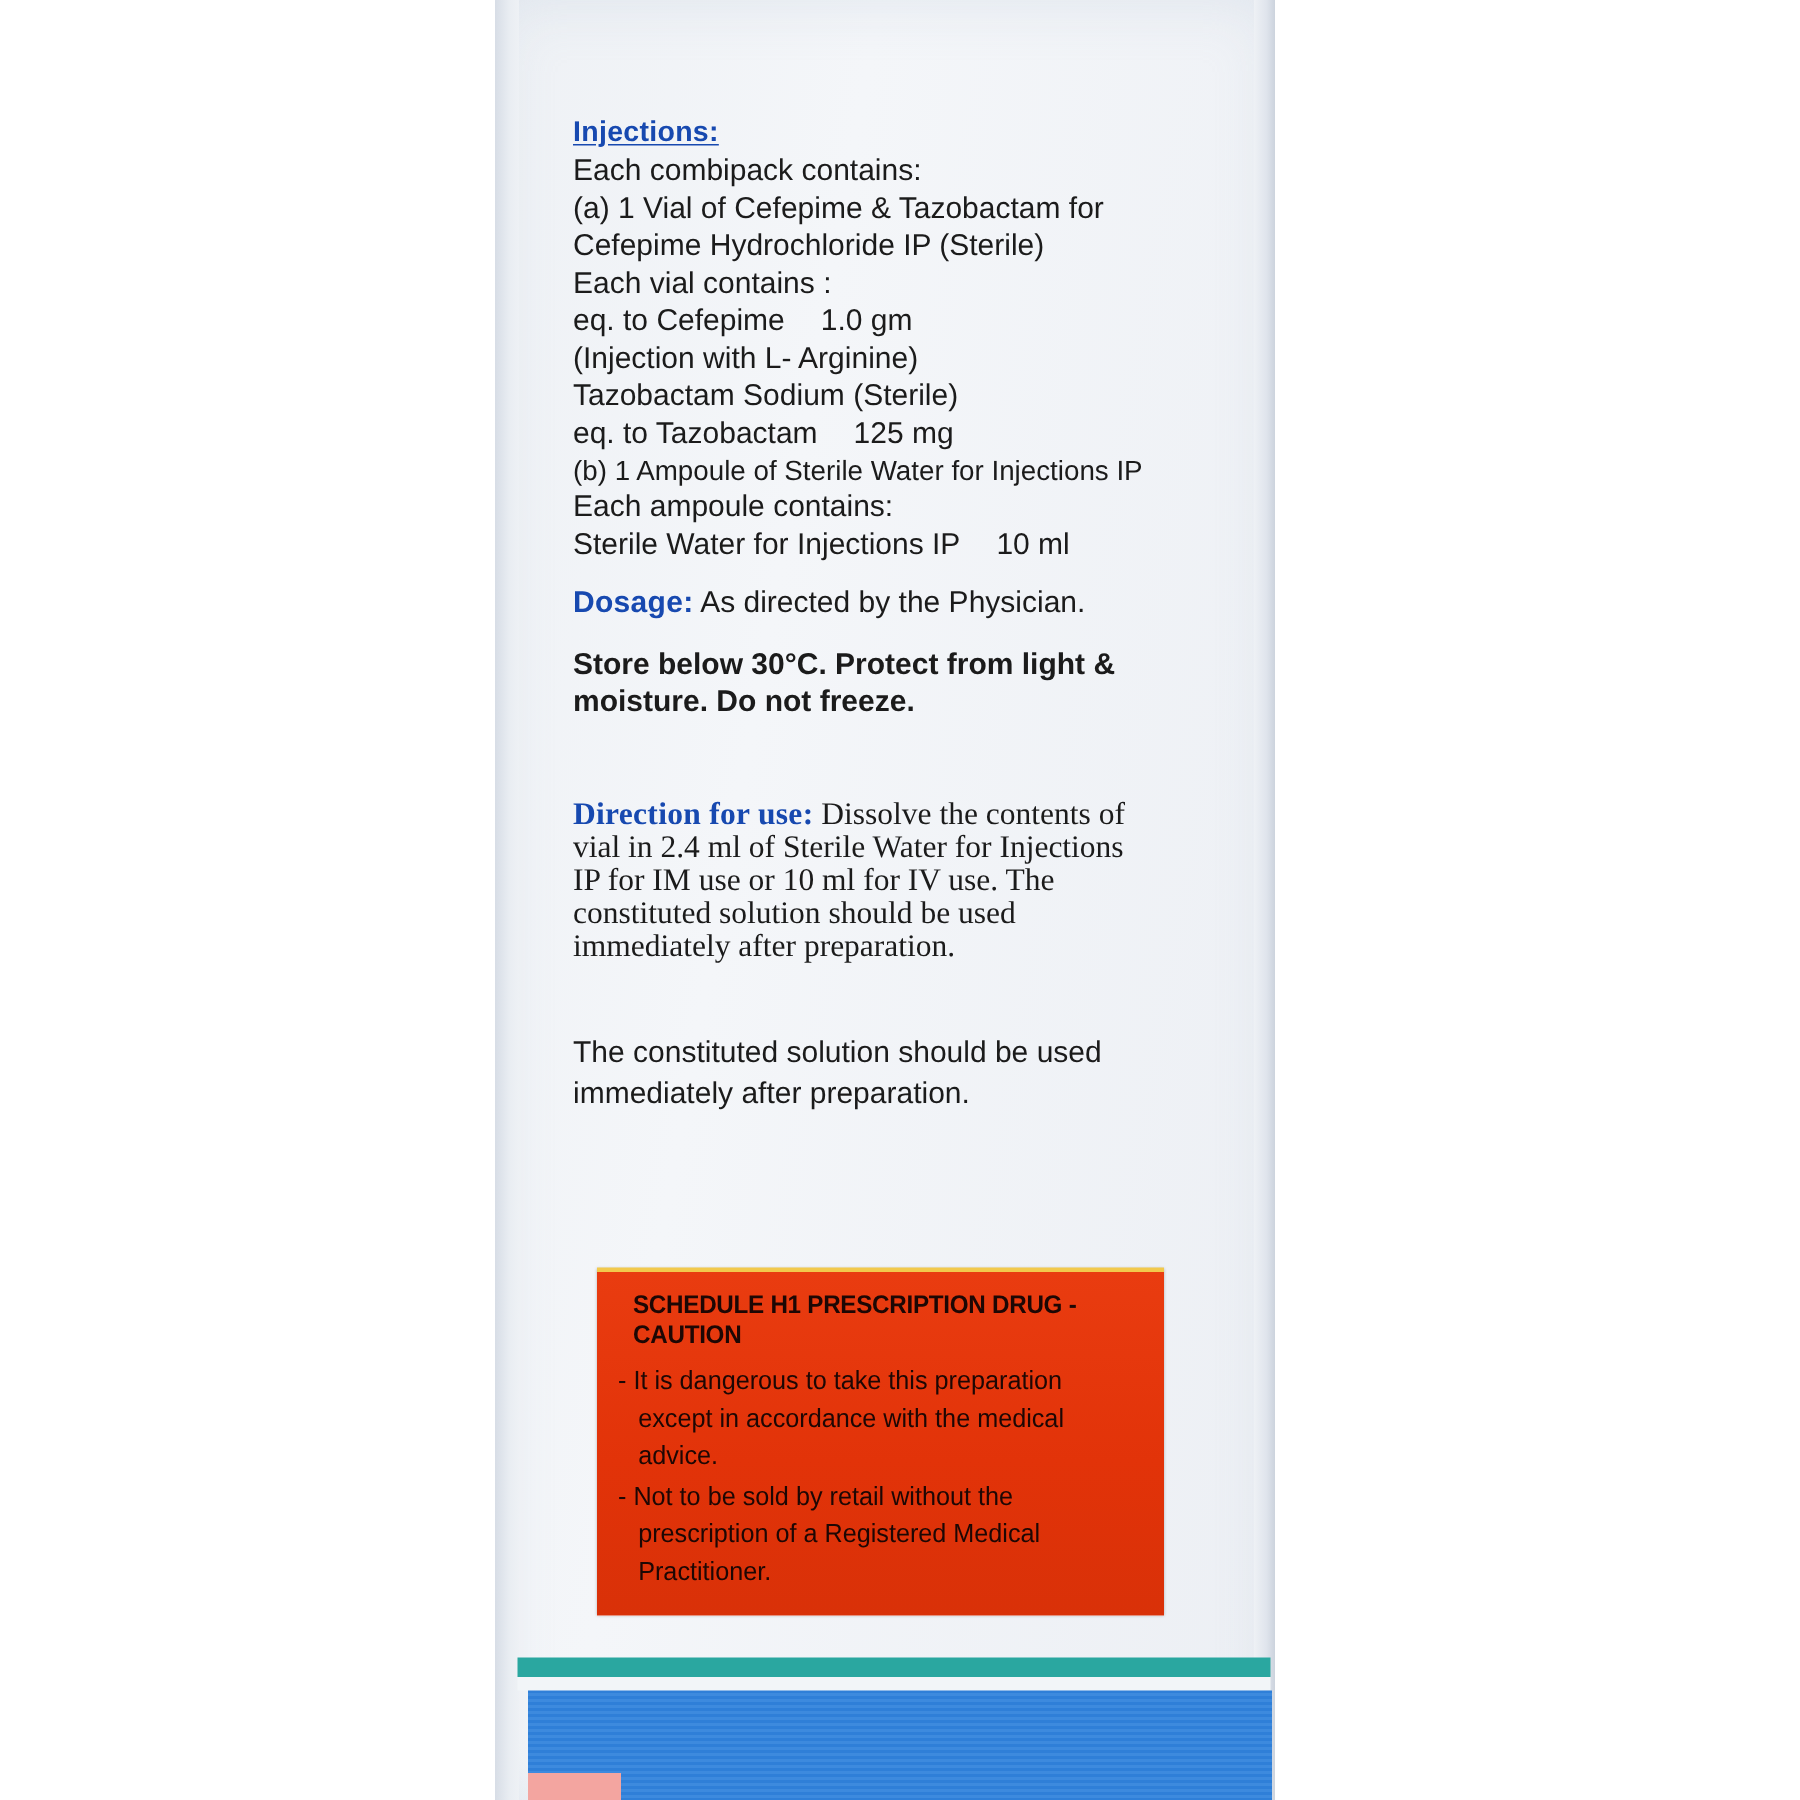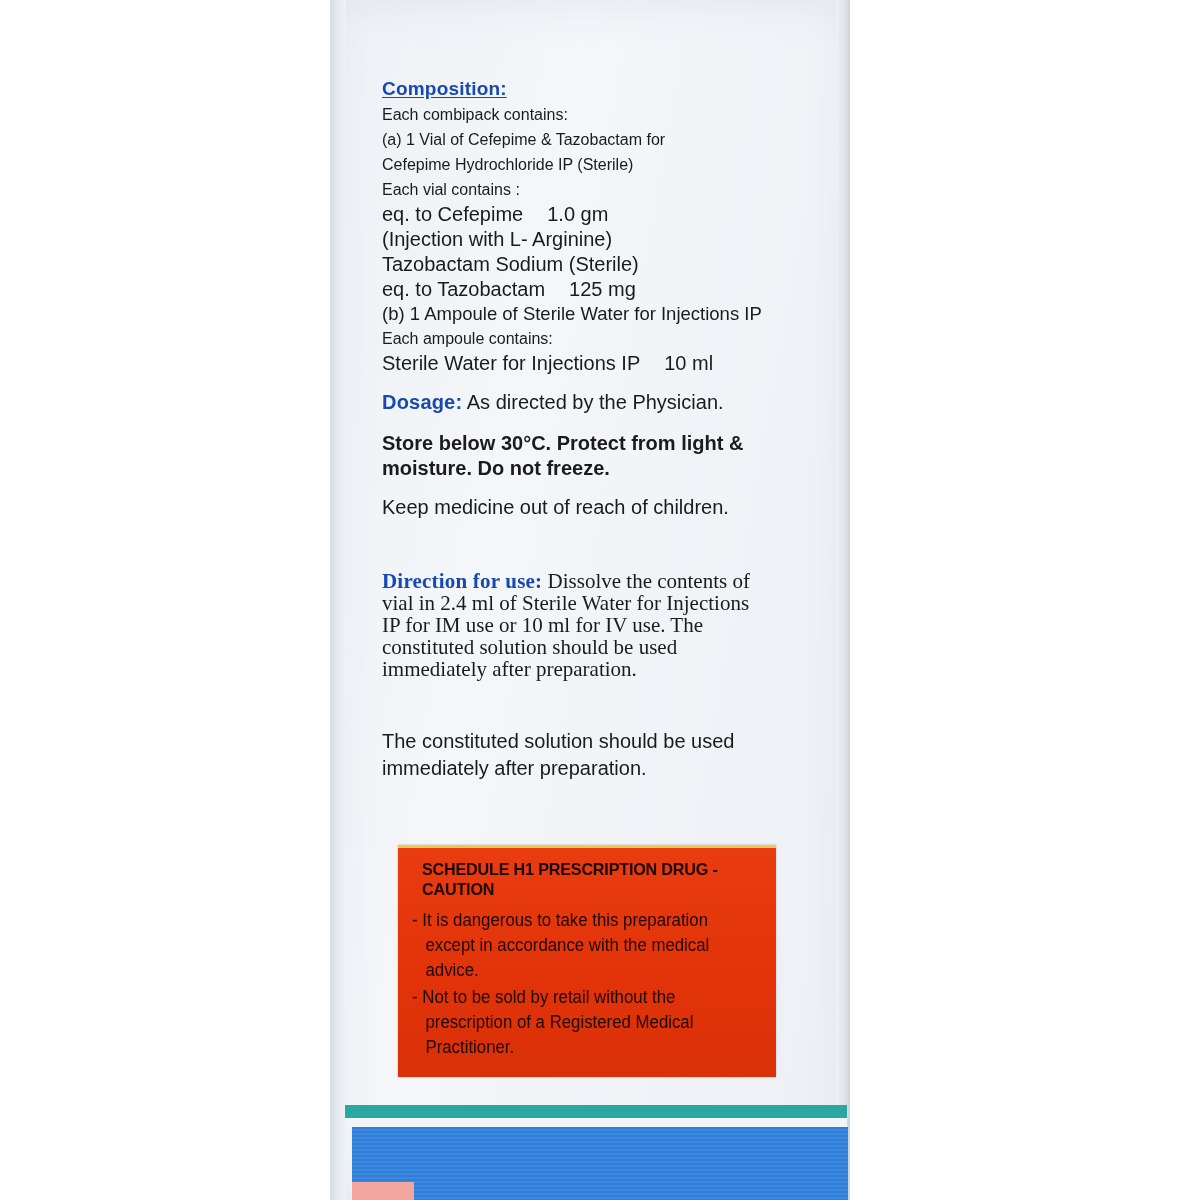--- a/index.html
+++ b/index.html
@@ -59,21 +59,21 @@
   }
 
   .comp-title {
     font-size: 19px;
     margin: 0 0 2px 0;
     text-decoration: underline;
     text-underline-offset: 2px;
   }
 
   .body-line {
-    font-size: 16px;
+    font-size: 20px;
     line-height: 25px;
     margin: 0;
     white-space: pre-wrap;
   }
 
   .row {
     display: flex;
     justify-content: flex-start;
     align-items: baseline;
     font-size: 20px;
@@ -196,21 +196,21 @@
 <body>
 
 <div id="page">
 
   <div id="carton"></div>
   <div id="fold-left"></div>
   <div id="fold-right"></div>
 
   <div class="content">
 
-    <div class="comp-title heading-blue">Composition:</div>
+    <div class="comp-title heading-blue">Injections:</div>
 
     <p class="body-line">Each combipack contains:</p>
     <p class="body-line">(a) 1 Vial of Cefepime &amp; Tazobactam for</p>
     <p class="body-line">Cefepime Hydrochloride IP (Sterile)</p>
     <p class="body-line">Each vial contains :</p>
 
     <div class="row">
       <span>eq. to Cefepime</span>
       <span class="val">1.0 gm</span>
     </div>
@@ -234,21 +234,20 @@
       <span>Sterile Water for Injections IP</span>
       <span class="val">10 ml</span>
     </div>
 
     <div class="dosage">
       <span class="heading-blue">Dosage:</span><span> As directed by the Physician.</span>
     </div>
 
     <div class="storage">Store below 30°C. Protect from light &amp; moisture. Do not freeze.</div>
 
-    <div class="keep">Keep medicine out of reach of children.</div>
 
     <div class="direction">
       <span class="heading-blue">Direction for use:</span><span> Dissolve the contents of vial in 2.4 ml of Sterile Water for Injections IP for IM use or 10 ml for IV use. The constituted solution should be used immediately after preparation.</span>
     </div>
 
     <div class="constituted">The constituted solution should be used immediately after preparation.</div>
   </div>
 
   <div id="schedule-box">
     <div class="sch-title">SCHEDULE H1 PRESCRIPTION DRUG - CAUTION</div>

